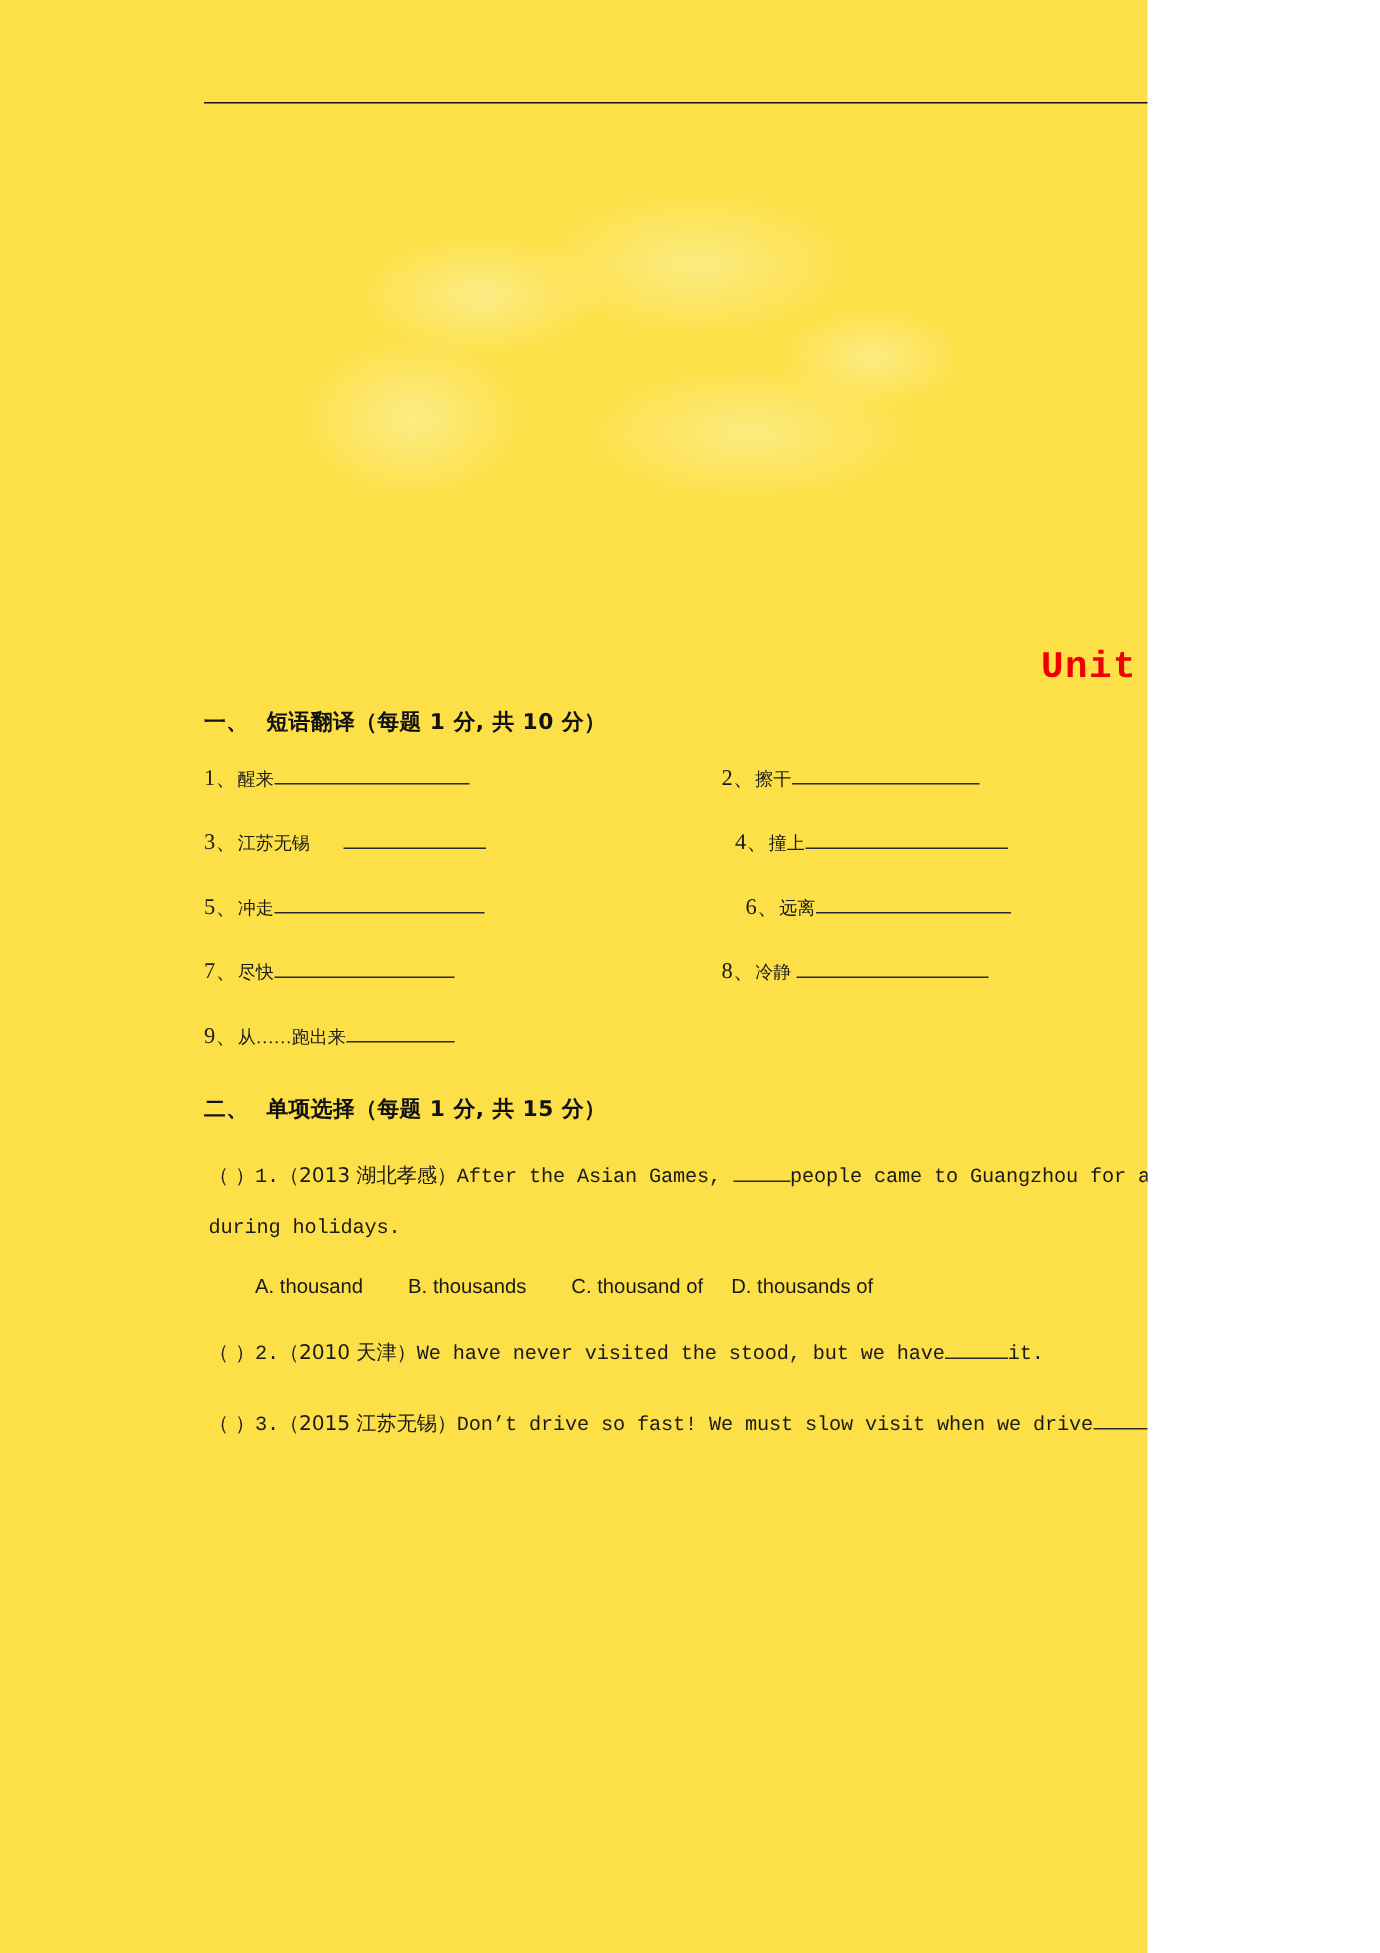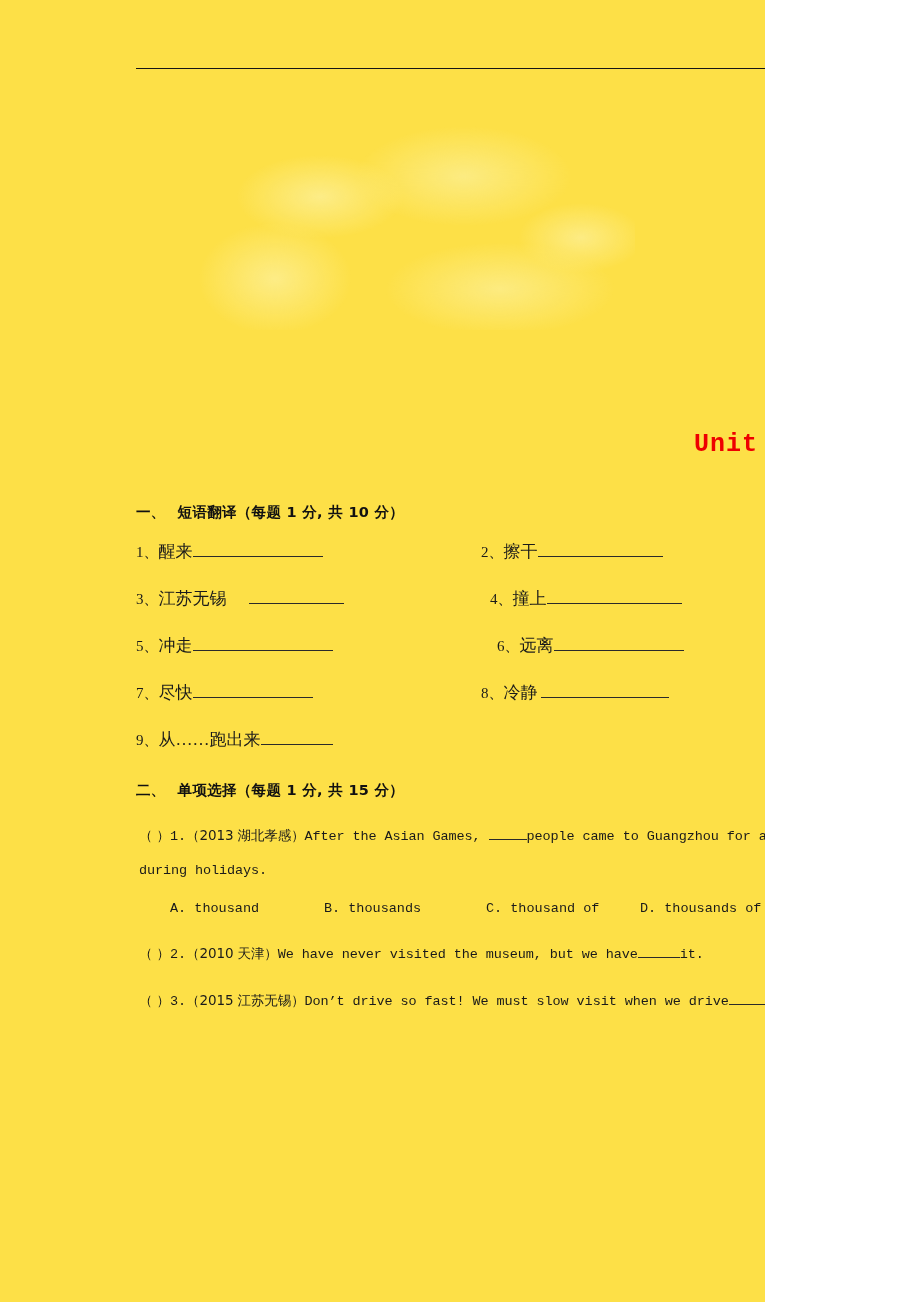--- a/index.html
+++ b/index.html
@@ -52,21 +52,21 @@
     font-family: "Liberation Mono", "DejaVu Sans Mono", monospace;
     font-size: 25px;
     font-weight: bold;
     letter-spacing: 1px;
     color: #ee0000;
   }
 
   .content {
     position: absolute;
     left: 136px;
-    top: 503px;
+    top: 472px;
     width: 690px;
   }
 
   .section-head {
     font-family: "DejaVu Sans", "Liberation Sans", sans-serif;
     font-size: 14.5px;
     font-weight: bold;
     color: #111;
     margin: 0 0 18px 0;
     letter-spacing: 0.3px;
@@ -86,21 +86,21 @@
     align-items: baseline;
     white-space: nowrap;
   }
   .phrase-cell.left  { width: 345px; }
   .phrase-cell.right { width: 345px; }
   .phrase-cell .idx {
     font-family: "Liberation Serif", "DejaVu Serif", serif;
   }
   .phrase-cell .label {
     font-family: Liberation Serif, serif;
-    font-size: 17px;
+    font-size: 12px;
   }
   .phrase-cell .gap { display: inline-block; }
   .blank {
     display: inline-block;
     border-bottom: 1.3px solid #2a2a2a;
     height: 13px;
   }
 
   .q-block { margin-bottom: 10px; }
   .q-text {
@@ -114,21 +114,21 @@
     font-family: "DejaVu Sans", "Liberation Sans", sans-serif;
     font-size: 13.5px;
   }
   .inline-blank {
     display: inline-block;
     border-bottom: 1.3px solid #2a2a2a;
     height: 12px;
     vertical-align: baseline;
   }
   .options {
-    font-family: Liberation Mono, monospace;
+    font-family: Liberation Sans, sans-serif;
     font-size: 13.5px;
     line-height: 2.55;
     margin: 0;
     padding-left: 34px;
   }
   .opt { display: inline; white-space: pre; }
 </style>
 </head>
 <body>
 
@@ -215,21 +215,21 @@
     <div class="section-head">
       <span class="num">二、</span><span>单项选择（每题 1 分, 共 15 分）</span>
     </div>
 
     <div class="q-block">
       <p class="q-text"><span class="cn">（ ）</span><span>1.</span><span class="cn">（2013 湖北孝感）</span><span>After the Asian Games, </span><span class="inline-blank" style="width:38px"></span><span>people came to Guangzhou for a visit during  holidays.</span></p>
       <p class="options"><span class="opt">A. thousand</span><span class="opt">        </span><span class="opt">B. thousands</span><span class="opt">        </span><span class="opt">C. thousand of</span><span class="opt">     </span><span class="opt">D. thousands of</span></p>
     </div>
 
     <div class="q-block">
-      <p class="q-text"><span class="cn">（ ）</span><span>2.</span><span class="cn">（2010 天津）</span><span>We have never visited the museum, but we have</span><span class="inline-blank" style="width:42px"></span><span>it.</span></p>
+      <p class="q-text"><span class="cn">（ ）</span><span>2.</span><span class="cn">（2010 天津）</span><span>We have never visited the stood, but we have</span><span class="inline-blank" style="width:42px"></span><span>it.</span></p>
     </div>
 
     <div class="q-block">
       <p class="q-text"><span class="cn">（ ）</span><span>3.</span><span class="cn">（2015 江苏无锡）</span><span>Don’t drive so fast! We must slow visit when we drive</span><span class="inline-blank" style="width:56px"></span></p>
     </div>
 
   </div>
 </div>
 
 </body></html>

